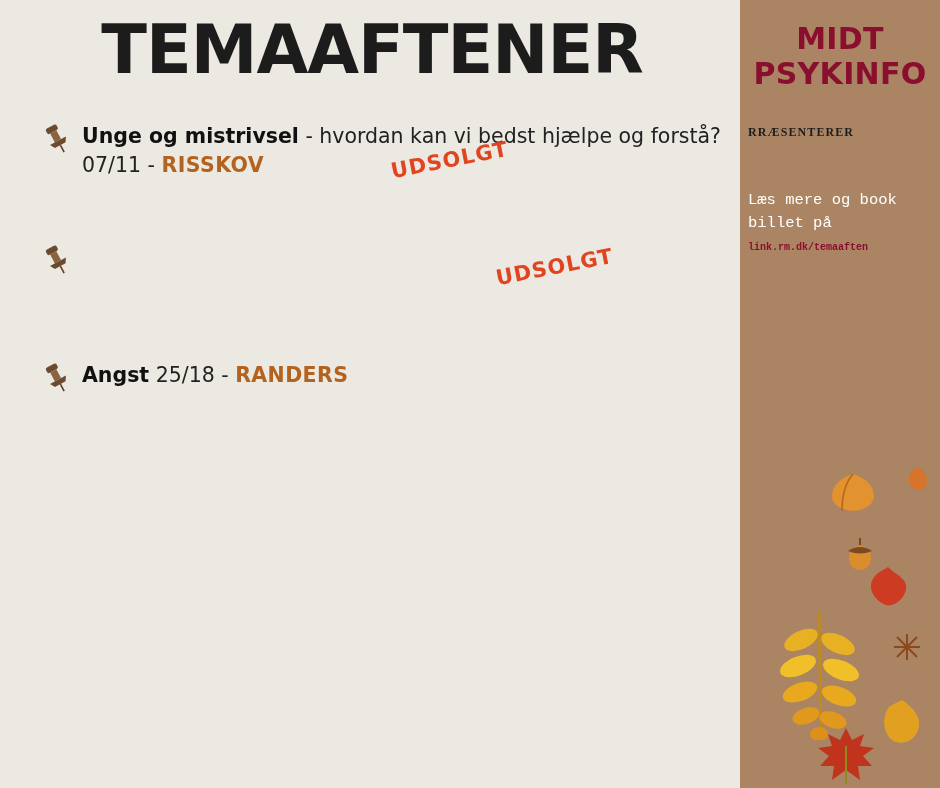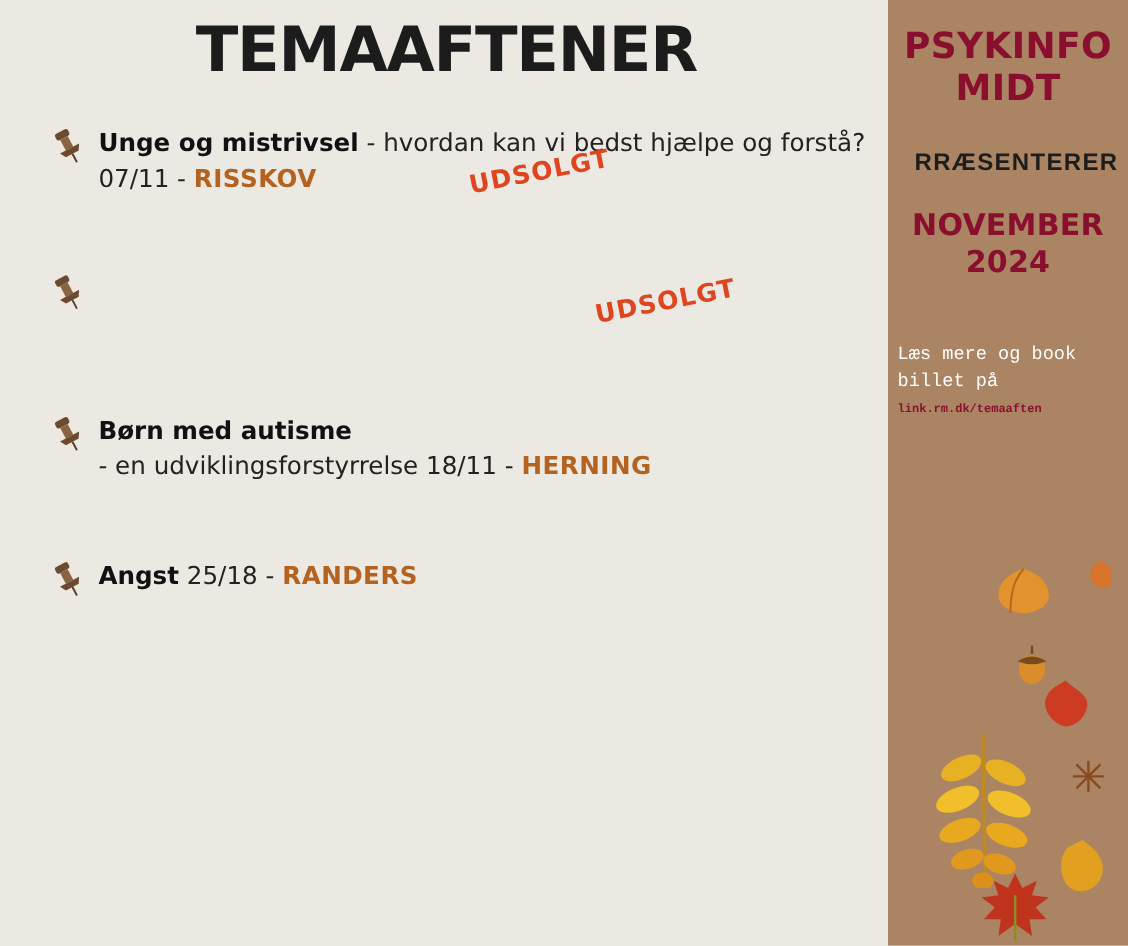--- a/index.html
+++ b/index.html
@@ -24,21 +24,21 @@
   .left {
     position: relative;
     width: 740px;
     height: 788px;
     background: #ece9e2;
     box-sizing: border-box;
   }
   .title {
     font-family: "DejaVu Sans", sans-serif;
     font-weight: 800;
-    font-size: 52px;
+    font-size: 67px;
     letter-spacing: -1px;
     color: #1c1c1c;
     text-align: center;
     margin: 0;
     padding: 14px 0 0 4px;
     line-height: 1.1;
   }
   .events {
     margin-top: 34px;
     padding-left: 40px;
@@ -100,27 +100,27 @@
     text-align: center;
     font-weight: 800;
     color: #8a0f2e;
     font-size: 30px;
     line-height: 1.15;
     margin-top: 22px;
     letter-spacing: 0.3px;
     font-family: "DejaVu Sans", sans-serif;
   }
   .presents {
-    text-align: right;
+    text-align: left;
     color: #1d1d1d;
     font-weight: 700;
-    font-size: 20px;
+    font-size: 12px;
     letter-spacing: 1.1px;
     margin-top: 34px;
-    font-family: Liberation Sans, sans-serif;
+    font-family: Liberation Serif, serif;
   }
   .month {
     text-align: center;
     font-weight: 800;
     color: #8a0f2e;
     font-size: 25px;
     line-height: 1.25;
     margin-top: 24px;
     letter-spacing: 0.2px;
     font-family: "DejaVu Sans", sans-serif;
@@ -181,36 +181,20 @@
               <rect x="11" y="3" width="12" height="6" rx="2" fill="#6b4a2f"></rect>
               <rect x="13.5" y="9" width="7" height="10" fill="#8a6440"></rect>
               <path d="M8 19 h18 l-3 5 h-12 z" fill="#6b4a2f"></path>
               <rect x="16.3" y="24" width="1.6" height="8" fill="#5a3d26"></rect>
             </g>
           </svg>
         </span>
         <span class="soldout soldout-2">UDSOLGT</span>
       </div>
 
-      <div class="event" style="margin-top:62px;">
-        <span class="pin">
-          <svg width="34" height="34" viewBox="0 0 34 34">
-            <g transform="rotate(-28 17 17)">
-              <rect x="11" y="3" width="12" height="6" rx="2" fill="#6b4a2f"></rect>
-              <rect x="13.5" y="9" width="7" height="10" fill="#8a6440"></rect>
-              <path d="M8 19 h18 l-3 5 h-12 z" fill="#6b4a2f"></path>
-              <rect x="16.3" y="24" width="1.6" height="8" fill="#5a3d26"></rect>
-            </g>
-          </svg>
-        </span>
-        <div class="event-line">
-          <span class="bold">Børn med autisme</span><br>
-          <span> - en udviklingsforstyrrelse 18/11 - </span><span class="city">HERNING</span>
-        </div>
-      </div>
 
 
       <div class="event" style="margin-top:62px;">
         <span class="pin">
           <svg width="34" height="34" viewBox="0 0 34 34">
             <g transform="rotate(-28 17 17)">
               <rect x="11" y="3" width="12" height="6" rx="2" fill="#6b4a2f"></rect>
               <rect x="13.5" y="9" width="7" height="10" fill="#8a6440"></rect>
               <path d="M8 19 h18 l-3 5 h-12 z" fill="#6b4a2f"></path>
               <rect x="16.3" y="24" width="1.6" height="8" fill="#5a3d26"></rect>
@@ -221,30 +205,26 @@
           <span class="bold">Angst</span><span> 25/18 - </span><span class="city">RANDERS</span>
         </div>
       </div>
 
     </div>
   </div>
 
   <div class="right">
 
     <div class="brand">
+      <div>MIDT</div>
       <div>PSYKINFO</div>
-      <div>MIDT</div>
     </div>
 
     <div class="presents">RRÆSENTERER</div>
 
-    <div class="month">
-      <div>NOVEMBER</div>
-      <div>2024</div>
-    </div>
 
     <div class="booking">
       <span>Læs mere og book billet på</span>
       <a class="booking-link" href="#">link.rm.dk/temaaften</a>
     </div>
 
     <span class="leaf" style="left:88px; top:470px;">
       <svg width="50" height="45" viewBox="0 0 50 45">
         <path d="M25 4 C38 8 46 16 46 26 C46 34 38 40 25 41 C12 40 4 34 4 26 C4 16 12 8 25 4 Z" fill="#e2922f"></path>
         <path d="M25 4 C18 12 14 22 14 41" stroke="#b5661c" stroke-width="1.6" fill="none"></path>

